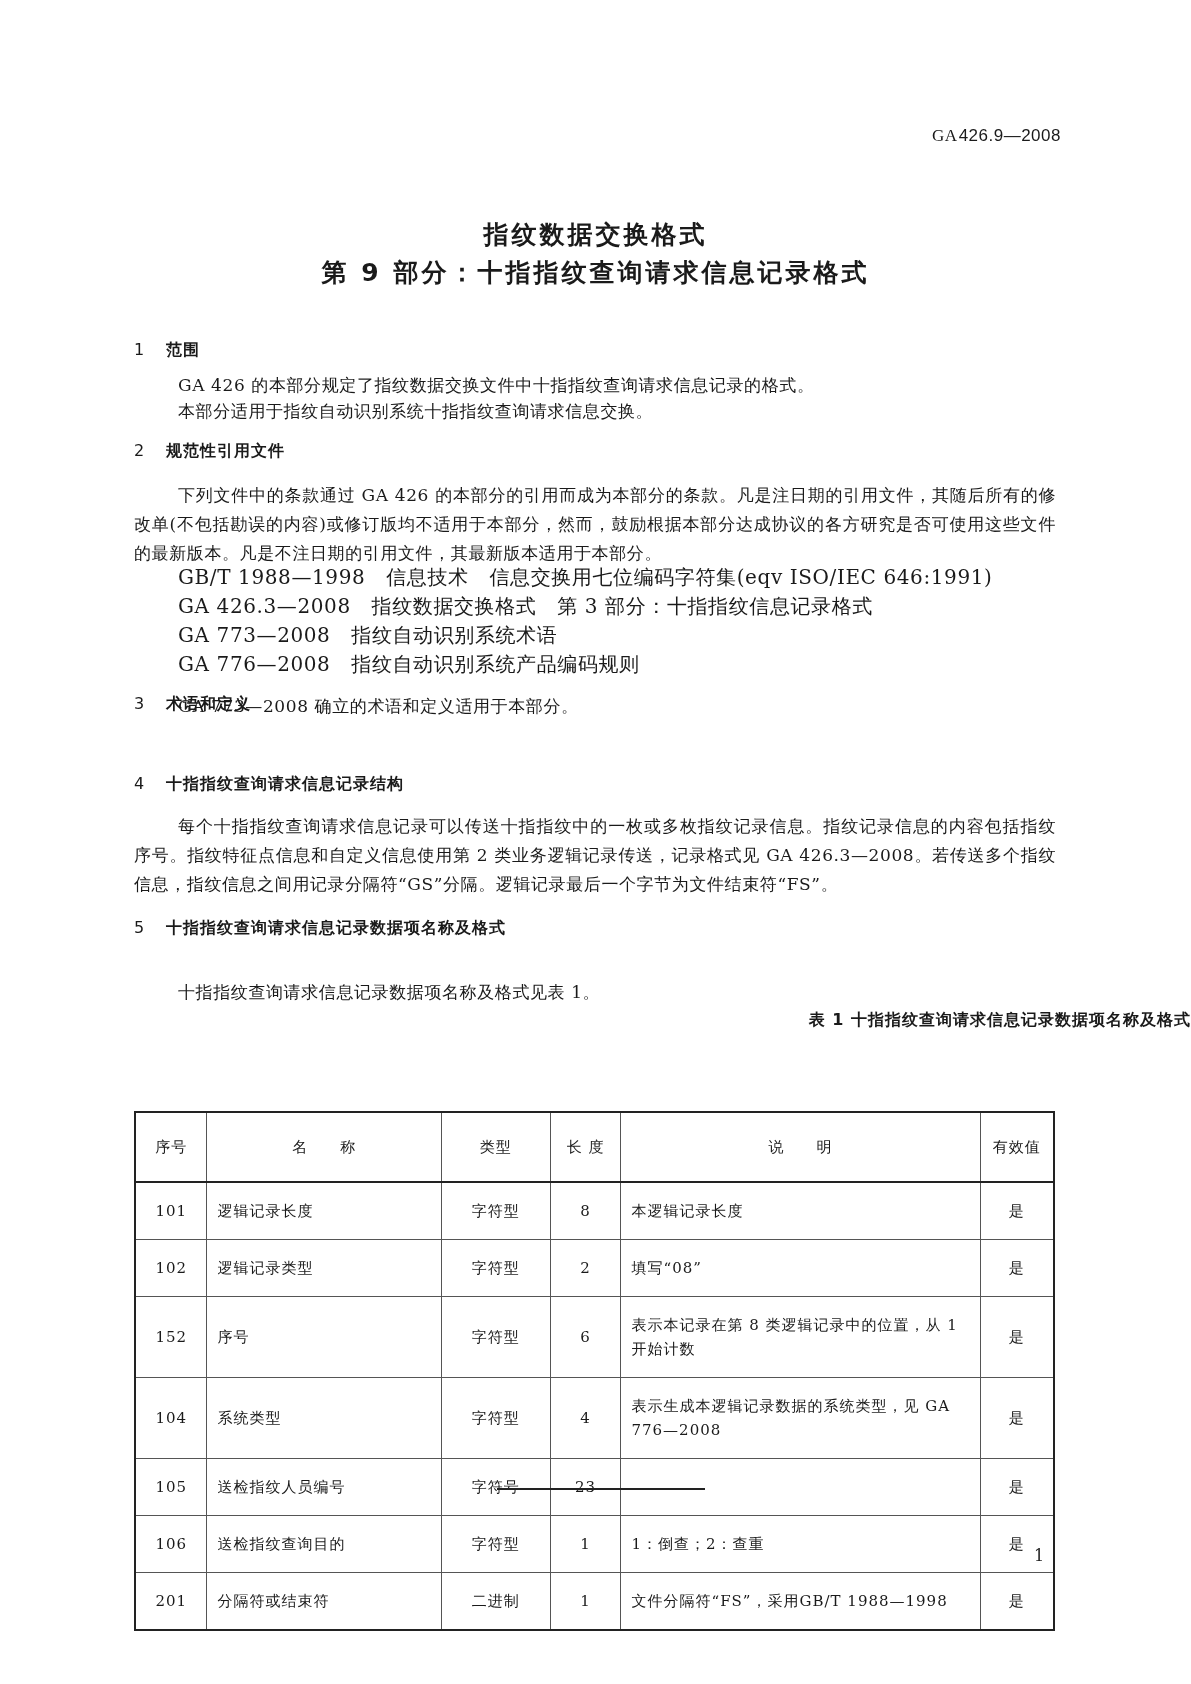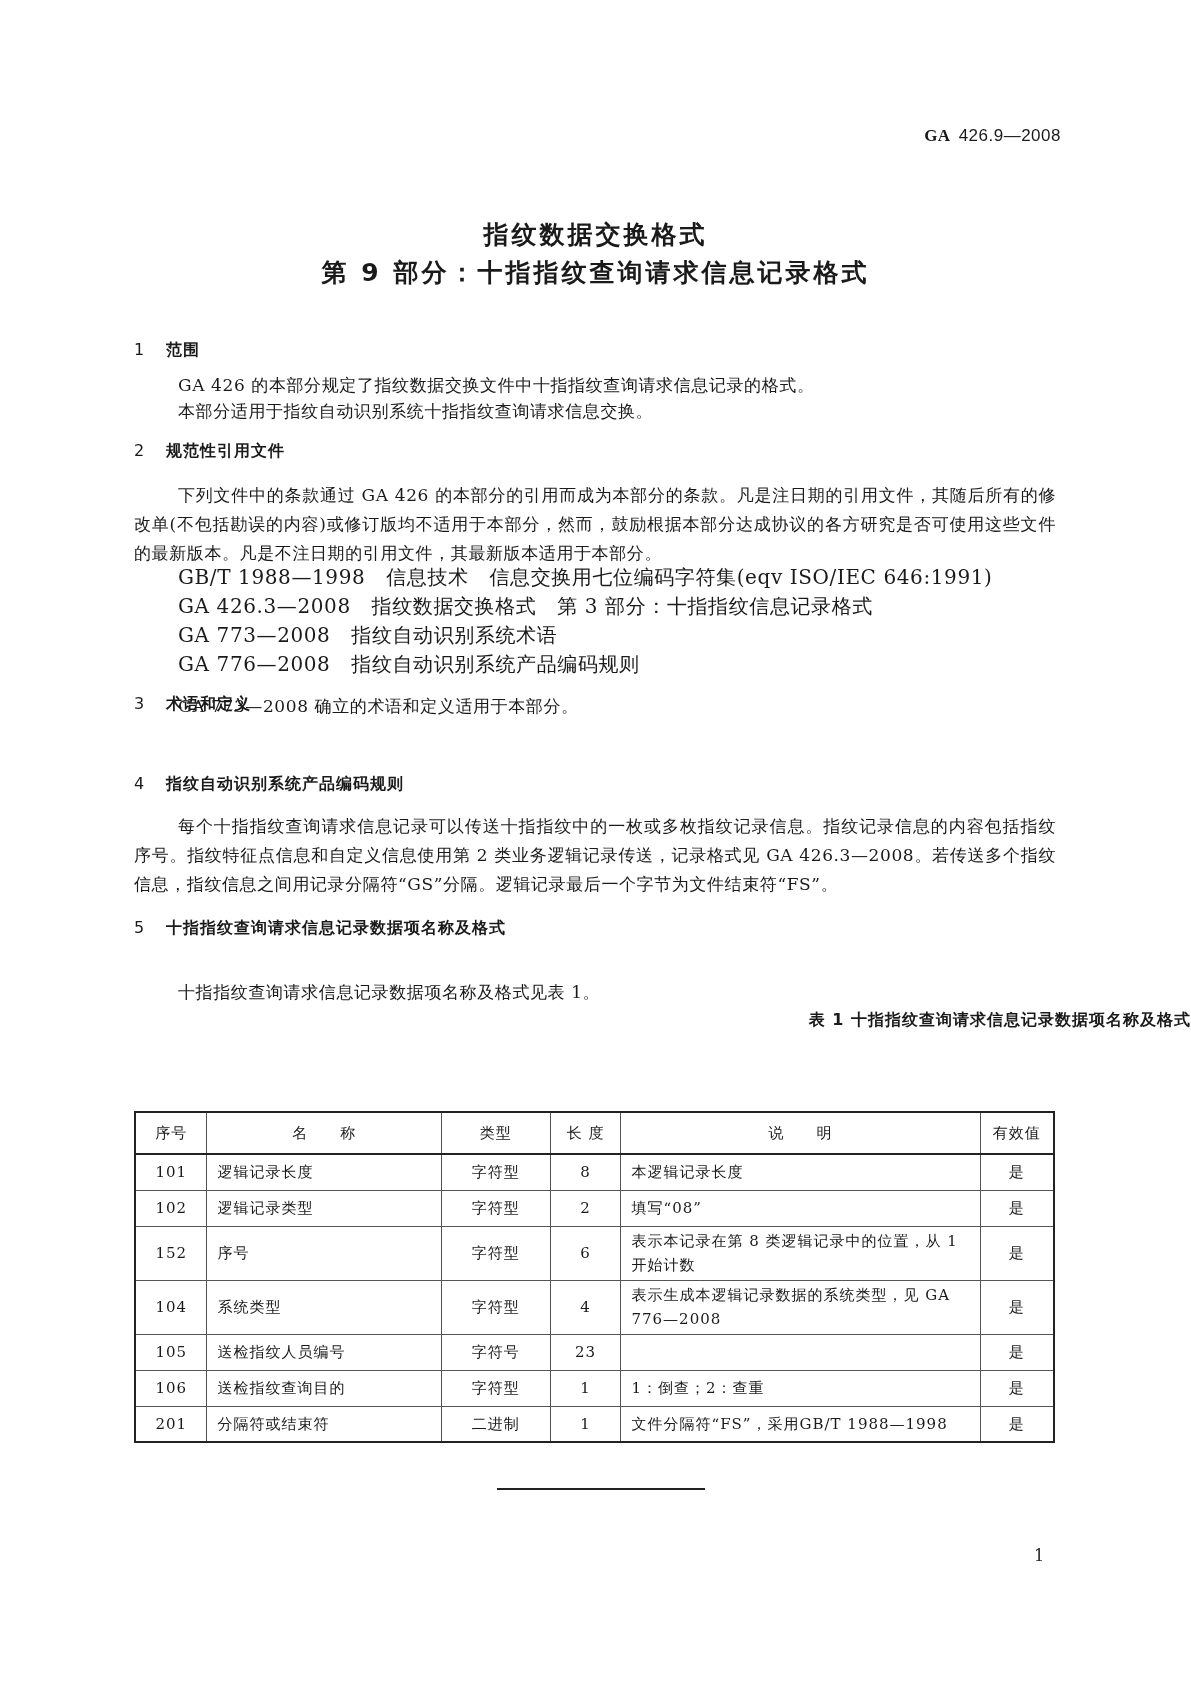--- a/index.html
+++ b/index.html
@@ -1,30 +1,30 @@
 <!DOCTYPE html>
 <html><head>
 <meta charset="utf-8">
 <style>
   html, body { margin:0; padding:0; background:#fff; }
   body { width:1191px; height:1684px; position:relative; overflow:hidden;
          font-family:"DejaVu Serif","Liberation Serif",serif; color:#1a1a1a; }
   .abs { position:absolute; }
   .std-no { right:130px; top:126px; font-size:17px; font-family:"Liberation Sans","DejaVu Sans",sans-serif; letter-spacing:0.5px; }
-  .std-no b { font-family:"Liberation Serif",serif; font-weight:bold; margin-right:8px; }
+  .std-no b { font-family:"Liberation Serif",serif; font-weight:normal; margin-right:1px; }
   .title { left:0; width:1191px; text-align:center; font-family:"DejaVu Sans",sans-serif; font-weight:bold; font-size:25px; letter-spacing:3px; }
   .h { left:134px; font-family:"DejaVu Sans",sans-serif; font-weight:bold; font-size:16px; letter-spacing:1px; }
   .h .num { display:inline-block; width:32px; font-weight:normal; }
   .p { left:134px; width:922px; font-size:17px; line-height:29px; letter-spacing:0.6px; text-align:justify; }
   .ind { text-indent:44px; }
   .ref { left:178px; font-size:20px; line-height:29px; letter-spacing:0.6px; white-space:pre; }
   .cap { left:0; width:1191px; text-align:right; font-family:"DejaVu Sans",sans-serif; font-weight:bold; font-size:16px; letter-spacing:1px; }
   table { position:absolute; left:134px; top:1111px; width:921px; border-collapse:collapse;
           border:2px solid #222; font-size:15px; letter-spacing:1px; }
-  td, th { border:1px solid #555; padding:2px 10px; font-weight:normal; vertical-align:middle; line-height:24px; }
+  td, th { border:1px solid #555; padding:16px 10px; font-weight:normal; vertical-align:middle; line-height:24px; }
   th { text-align:center; height:36px; }
   td.c { text-align:center; }
   thead tr { border-bottom:2px solid #222; }
   .footline { left:497px; top:1488px; width:208px; height:0; border-top:2px solid #222; }
   .pageno { left:1034px; top:1546px; font-size:16px; }
 </style>
 </head>
 <body>
 
 <div class="abs std-no"><b>GA</b><span>426.9—2008</span></div>
@@ -39,21 +39,21 @@
 <div class="abs h" style="top:441px;"><span class="num">2</span><span>规范性引用文件</span></div>
 <div class="abs p ind" style="top:481px;">下列文件中的条款通过 GA 426 的本部分的引用而成为本部分的条款。凡是注日期的引用文件，其随后所有的修改单(不包括勘误的内容)或修订版均不适用于本部分，然而，鼓励根据本部分达成协议的各方研究是否可使用这些文件的最新版本。凡是不注日期的引用文件，其最新版本适用于本部分。</div>
 <div class="abs ref" style="top:563px;">GB/T 1988—1998   信息技术   信息交换用七位编码字符集(eqv ISO/IEC 646:1991)</div>
 <div class="abs ref" style="top:592px;">GA 426.3—2008   指纹数据交换格式   第 3 部分：十指指纹信息记录格式</div>
 <div class="abs ref" style="top:621px;">GA 773—2008   指纹自动识别系统术语</div>
 <div class="abs ref" style="top:650px;">GA 776—2008   指纹自动识别系统产品编码规则</div>
 
 <div class="abs h" style="top:694px;"><span class="num">3</span><span>术语和定义</span></div>
 <div class="abs p ind" style="top:692px;">GA 773—2008 确立的术语和定义适用于本部分。</div>
 
-<div class="abs h" style="top:774px;"><span class="num">4</span><span>指纹自动识别系统产品编码规则</span></div>
+<div class="abs h" style="top:774px;"><span class="num">4</span><span>十指指纹查询请求信息记录结构</span></div>
 <div class="abs p ind" style="top:812px;">每个十指指纹查询请求信息记录可以传送十指指纹中的一枚或多枚指纹记录信息。指纹记录信息的内容包括指纹序号。指纹特征点信息和自定义信息使用第 2 类业务逻辑记录传送，记录格式见 GA 426.3—2008。若传送多个指纹信息，指纹信息之间用记录分隔符“GS”分隔。逻辑记录最后一个字节为文件结束符“FS”。</div>
 
 <div class="abs h" style="top:918px;"><span class="num">5</span><span>十指指纹查询请求信息记录数据项名称及格式</span></div>
 <div class="abs p ind" style="top:978px;">十指指纹查询请求信息记录数据项名称及格式见表 1。</div>
 
 <div class="abs cap" style="top:1010px;">表 1   十指指纹查询请求信息记录数据项名称及格式</div>
 
 <table>
   <colgroup>
     <col style="width:72px">

